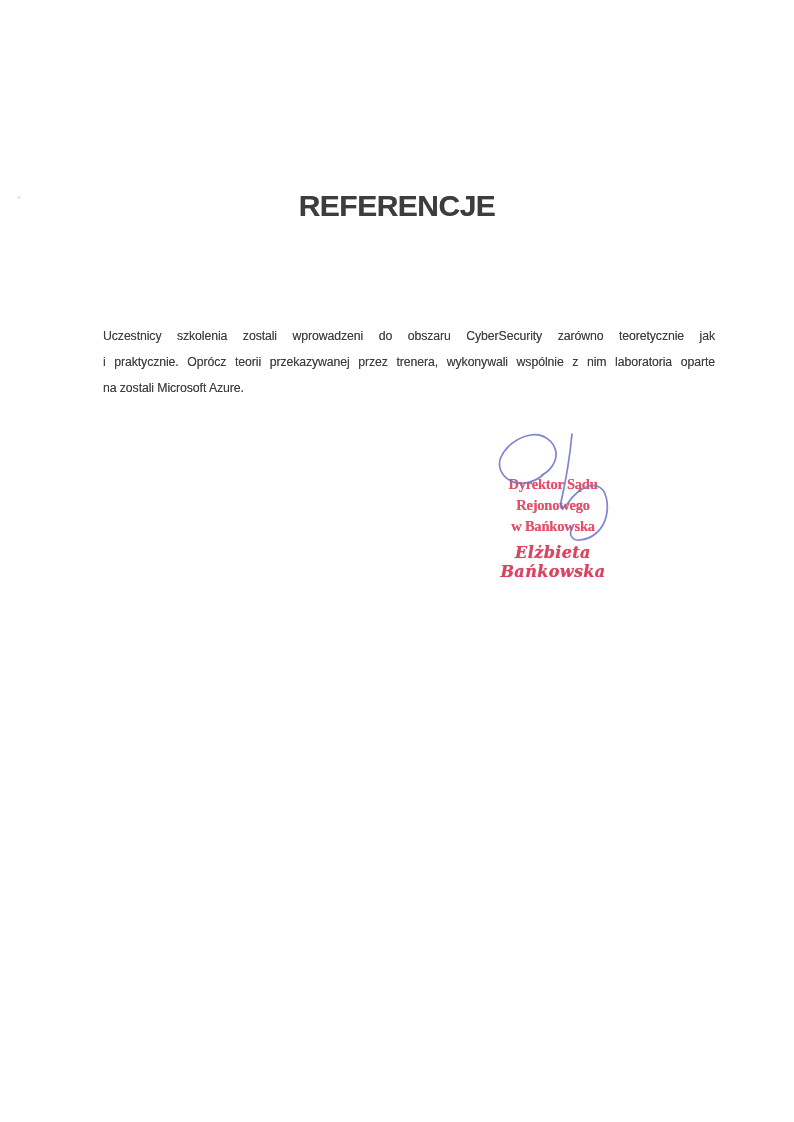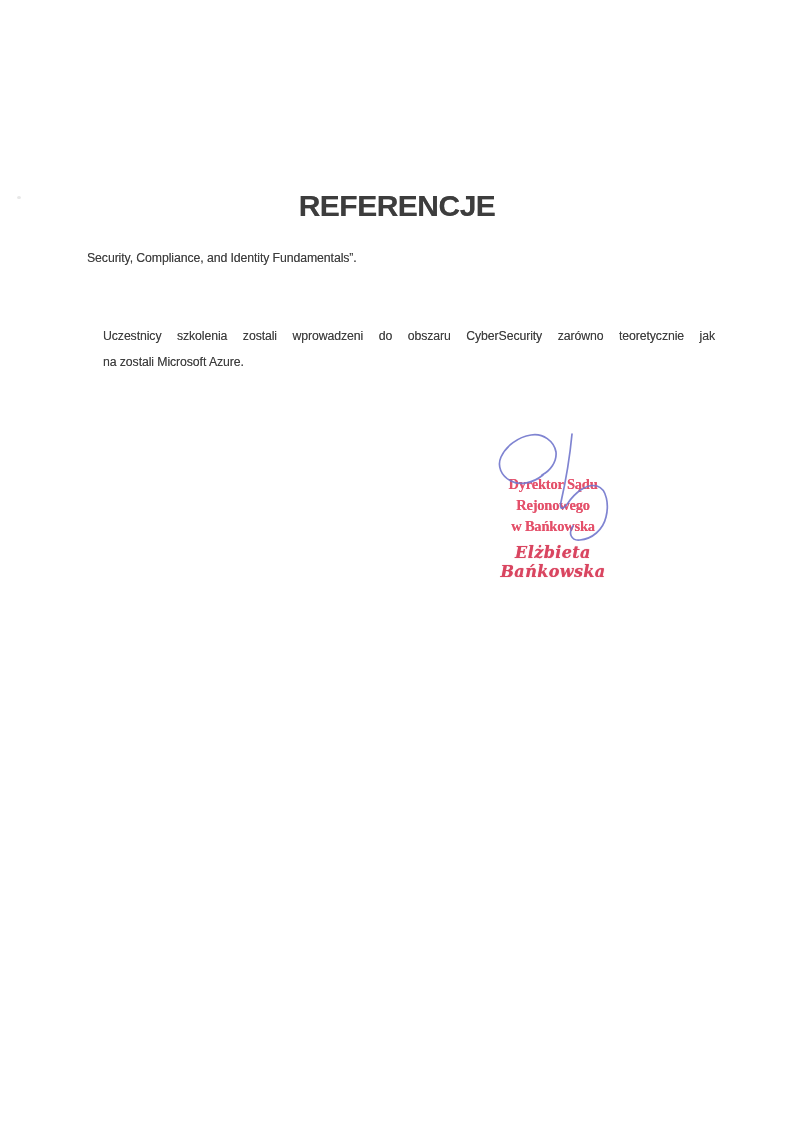--- a/index.html
+++ b/index.html
@@ -108,25 +108,25 @@
   }
 </style>
 </head>
 <body>
 
 <div class="page">
 
   <h1 class="title">REFERENCJE</h1>
 
   <div class="para para-1">
-    <div class="line">Security, Compliance, and Identity Fundamentals”.</div>
   </div>
 
   <div class="para para-2">
     <div class="line just">Uczestnicy szkolenia zostali wprowadzeni do obszaru CyberSecurity zarówno teoretycznie jak</div>
+    <div class="line just">i praktycznie. Oprócz teorii przekazywanej przez trenera, wykonywali wspólnie z nim laboratoria oparte</div>
     <div class="line">na zostali Microsoft Azure.</div>
   </div>
 
   <div class="stamp">
     <div class="stamp-role">Dyrektor Sądu Rejonowego</div>
     <div class="stamp-role">w Bańkowska</div>
     <div class="stamp-name">Elżbieta Bańkowska</div>
   </div>
 
   <svg class="signature" viewBox="0 0 122 122" fill="none" xmlns="http://www.w3.org/2000/svg">

